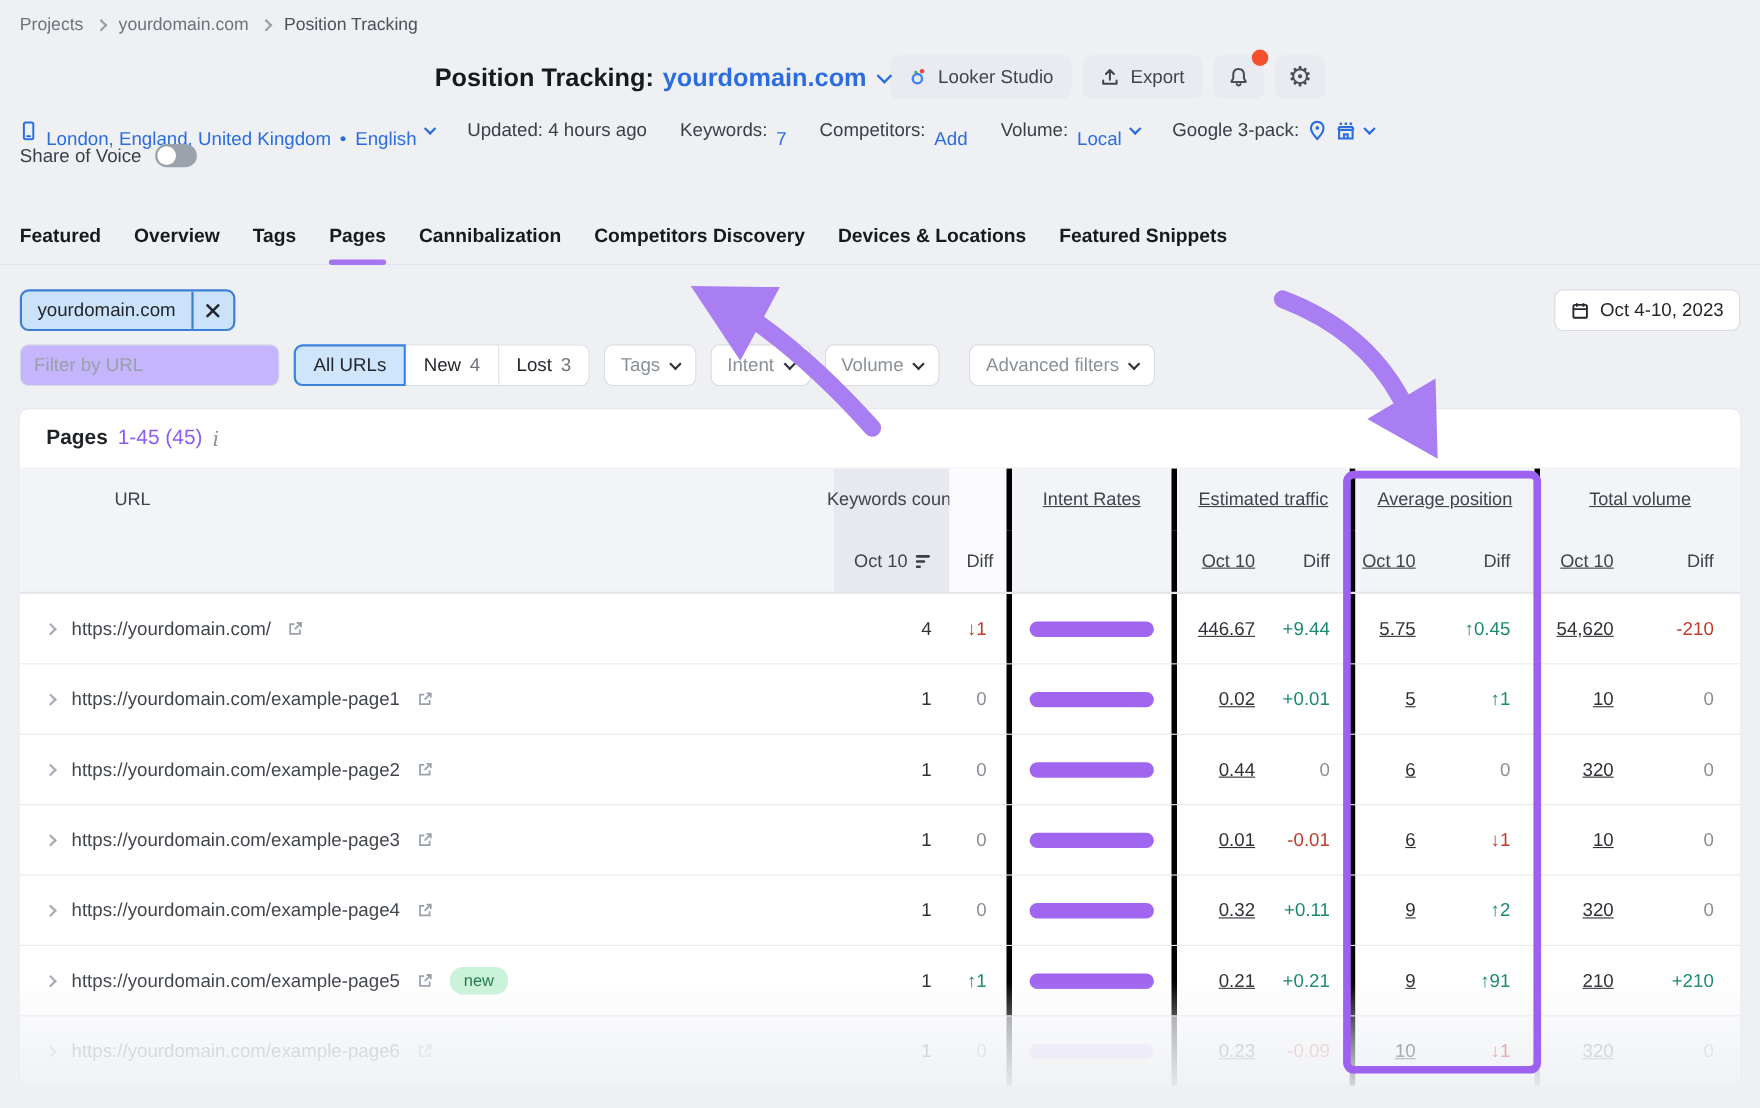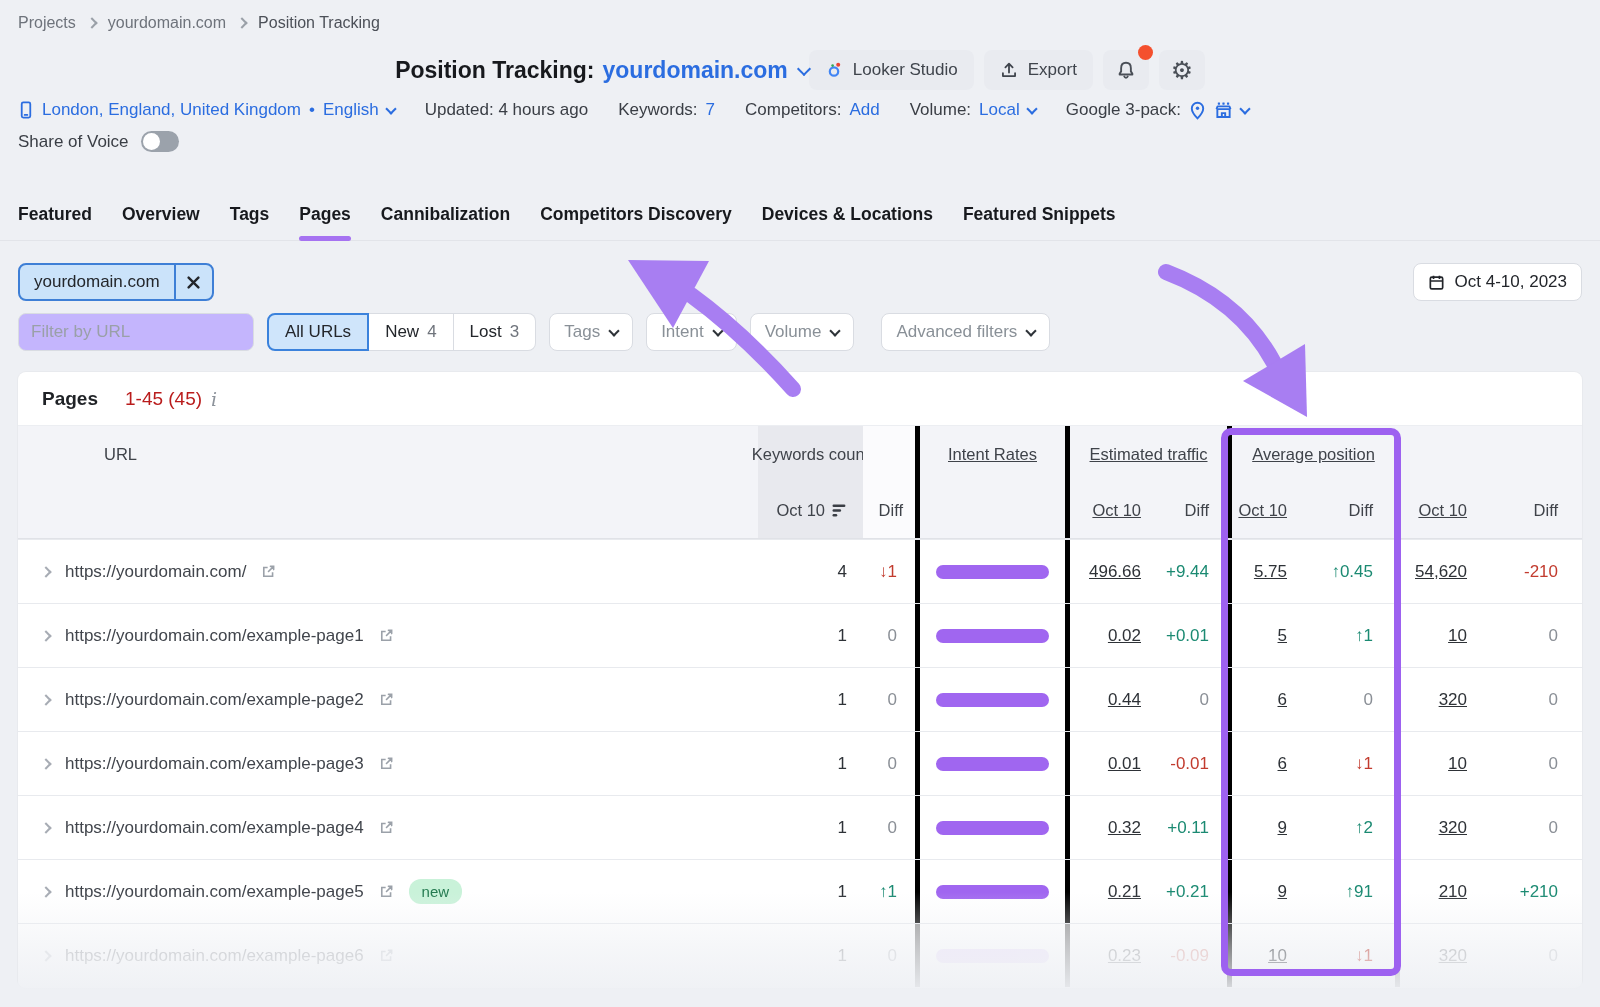--- a/index.html
+++ b/index.html
@@ -26,21 +26,21 @@
   .title{font-size:23px;font-weight:bold;color:#17191D;display:flex;align-items:center;gap:8px;}
   .title .dom{color:var(--blue);}
   .btns{display:flex;align-items:center;gap:10px;}
   .btn{height:40px;background:#E9EBF0;border-radius:8px;display:flex;align-items:center;gap:10px;padding:0 16px;font-size:17px;color:#3F444C;cursor:pointer;}
   .btn.sq{width:46px;justify-content:center;padding:0;position:relative;}
   .dot{position:absolute;top:-5px;right:-4px;width:15px;height:15px;border-radius:50%;background:#F4502E;}
   .gear{font-size:25px;color:#4A4F57;line-height:1;}
 
   .meta-row{position:absolute;top:100px;left:18px;right:18px;display:flex;align-items:center;gap:30px;font-size:17px;color:#3A3E45;white-space:nowrap;}
   .mitem{display:flex;align-items:center;gap:8px;}
-  .mlink{color:var(--blue);cursor:pointer;}
+  .mlink{color:var(--blue);cursor:pointer;margin-top:17px;}
   .sov-row{position:absolute;top:131px;left:18px;display:flex;align-items:center;gap:12px;font-size:17px;color:#3A3E45;}
   .toggle{width:38px;height:21px;border-radius:11px;background:#9BA2AB;position:relative;display:inline-block;cursor:pointer;}
   .toggle .knob{position:absolute;left:2px;top:2px;width:17px;height:17px;border-radius:50%;background:#fff;}
 
   
   .tabs-wrap{position:absolute;top:198px;left:0;width:1600px;border-bottom:1px solid #E2E4E9;}
   .tabs{display:flex;gap:30px;padding:0 18px;}
   .tab{font-size:17.5px;font-weight:bold;color:#17191D;padding:6px 0 15px;position:relative;white-space:nowrap;cursor:pointer;}
   .tab.active::after{content:"";position:absolute;left:0;right:0;bottom:-1px;height:5px;border-radius:3px;background:#A673F1;}
 
@@ -61,21 +61,21 @@
   .seg.mid{border-left:0;}
   .seg.last{border-left:0;border-radius:0 8px 8px 0;}
   .seg.selected{background:#CFE5FB;border:2px solid #3B82DC;border-radius:8px 0 0 8px;}
   .pill{height:38px;display:flex;align-items:center;gap:10px;padding:0 14px;background:#fff;border:1px solid #D9DCE2;border-radius:8px;font-size:17px;color:#899097;cursor:pointer;}
   .pill.adv{margin-left:14px;}
 
   
   .card{position:absolute;top:372px;left:18px;width:1564px;height:616px;background:#fff;border-radius:8px;overflow:hidden;box-shadow:0 0 0 1px #E8EAEE;}
   .card-title{height:54px;display:flex;align-items:center;gap:9px;padding:0 24px;border-bottom:1px solid #ECEEF2;}
   .card-title .h{font-size:19px;font-weight:bold;color:#1F2226;}
-  .card-title .r{font-size:19px;color:#b91c1c;margin-left:18px;}
+  .card-title .r{font-size:19px;color:#8b5cf6;}
   .info{font-family:"DejaVu Serif",serif;font-style:italic;font-size:19px;color:#8D939B;cursor:pointer;}
 
   .thead{display:grid;grid-template-columns:var(--cols);grid-template-rows:56px 56px;background:#F3F4F8;border-bottom:1px solid #E0E2E7;}
   .hc{display:flex;align-items:center;font-size:16.5px;color:#3F434A;}
   .hc.center{justify-content:center;white-space:nowrap;}
   .hc.right{justify-content:flex-end;padding-right:16px;}
   .hc.url{padding-left:86px;}
   .kwbg{background:#E8E9EE;}
   .diffbg{background:#FBFBFD;}
   .bl{border-left:5px solid #000000;text-decoration:underline;}
@@ -282,20 +282,21 @@
       <span class="info">i</span>
     </div>
 
     <div class="thead">
       <div class="hc url" style="grid-row:1">URL</div>
       <div class="hc center kwbg" style="grid-row:1;grid-column:2">Keywords count</div>
       <div class="hc diffbg" style="grid-row:1;grid-column:3"></div>
       <div class="hc center bl" style="grid-row:1;grid-column:4">Intent Rates</div>
       <div class="hc center bl" style="grid-row:1;grid-column:5/7">Estimated traffic</div>
       <div class="hc center bl" style="grid-row:1;grid-column:7/9">Average position</div>
+      <div class="hc center bl" style="grid-row:1;grid-column:9/11">Total volume</div>
 
       <div class="hc" style="grid-row:2;grid-column:1"></div>
       <div class="hc right kwbg" style="grid-row:2;grid-column:2">
         <span>Oct 10</span>
         <span class="sorticon">
             <svg width="15" height="13" viewBox="0 0 14 12" fill="#3A3E45">
               <rect x="0.5" y="0.5" width="12" height="2.2" rx="1.1"></rect>
               <rect x="0.5" y="4.9" width="8" height="2.2" rx="1.1"></rect>
               <rect x="0.5" y="9.3" width="4.4" height="2.2" rx="1.1"></rect>
             </svg>
@@ -318,21 +319,21 @@
           <svg width="15" height="15" viewBox="0 0 14 14" fill="none" stroke="#9BA1A9" stroke-width="1.5">
             <path d="M6.2 3.2H2.6v8.2h8.2V7.8"></path>
             <path d="M8.8 2.2h3v3M11.5 2.5L7 7" stroke-linecap="round"></path>
           </svg>
         </div>
       <div class="c">4</div>
       <div class="c diff" data-tone="down">↓1</div>
       <div class="c intent bl">
           <span class="bar"></span>
         </div>
-      <div class="c bl">496.66</div>
+      <div class="c bl">446.67</div>
       <div class="c diff" data-tone="up">+9.44</div>
       <div class="c bl keep" style="padding-right:20px">5.75</div>
       <div class="c diff keep" style="padding-right:22px" data-tone="up">↑0.45</div>
       <div class="c bl">54,620</div>
       <div class="c diff" style="padding-right:24px" data-tone="down">-210</div>
     </div>
 
     <div class="trow" data-faded="false">
       <div class="c url">
           <span class="cev"></span>

